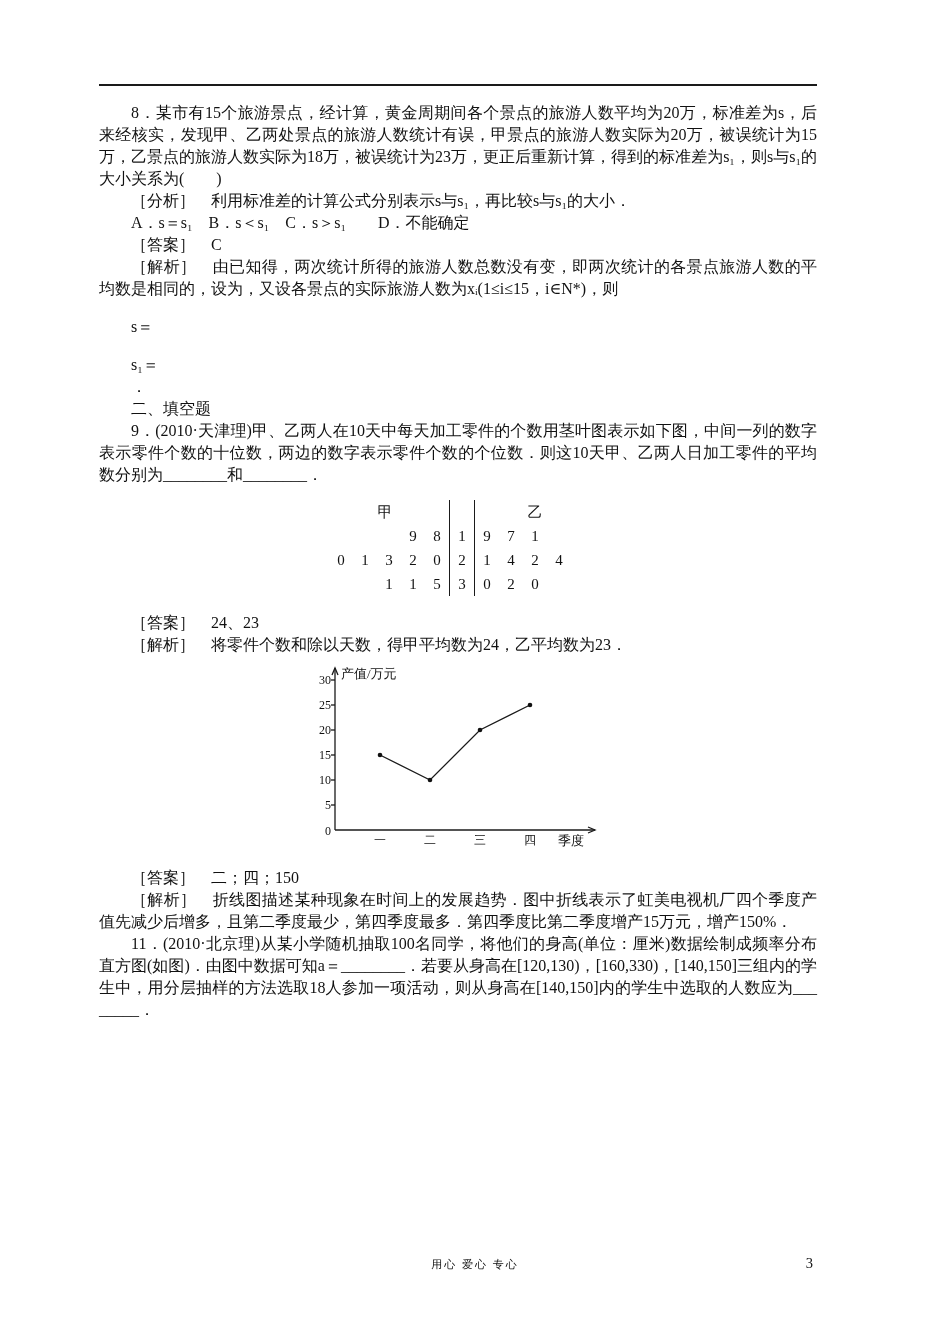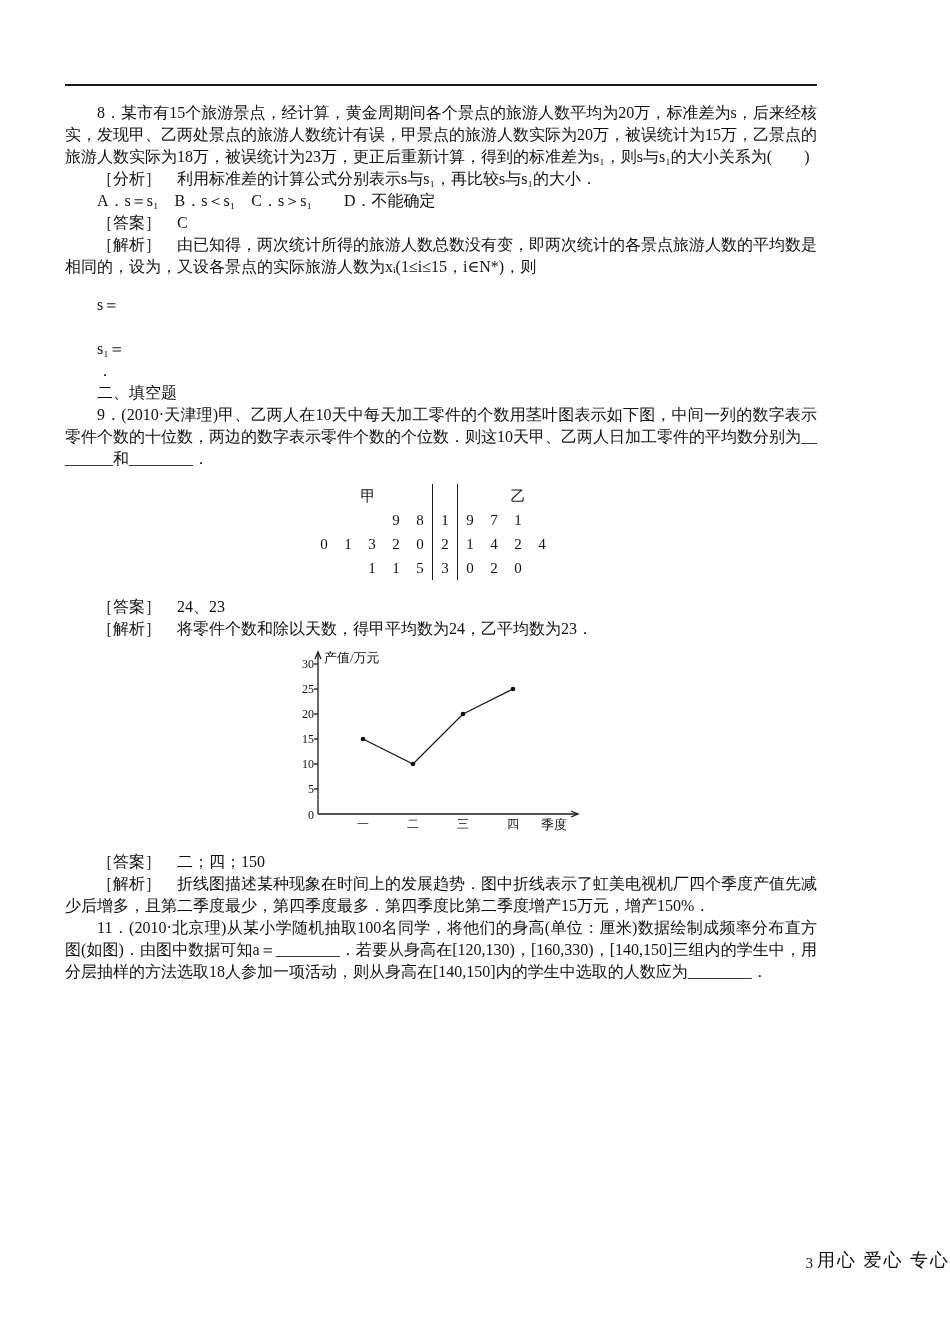--- a/index.html
+++ b/index.html
@@ -5,38 +5,38 @@
   * { margin: 0; padding: 0; box-sizing: border-box; }
   html, body { background: #ffffff; }
   body {
     width: 950px; height: 1344px;
     font-family: "Liberation Serif", "DejaVu Serif", serif;
     color: #111;
   }
   .page {
     position: relative;
     width: 950px; height: 1344px;
-    padding: 84px 133px 0 65px;
+    padding: 84px 133px 0 99px;
     overflow: hidden;
     background: #fff;
   }
   .top-rule {
     border: none;
     border-top: 2px solid #1a1a1a;
     margin: 0 0 16px 0;
   }
   p.para {
     font-size: 16px;
     line-height: 22px;
     text-align: justify;
     text-indent: 2em;
     word-break: break-all;
   }
   p.formula-s  { margin-top: 16px; }
-  p.formula-s1 { margin-top: 22px; }
+  p.formula-s1 { margin-top: 16px; }
 
   
   .stem-leaf {
     width: max-content;
     margin: 14px auto 16px auto;
     font-size: 15px;
   }
   .sl-row { display: flex; align-items: stretch; height: 24px; line-height: 24px; }
   .sl-left  { width: 128px; display: flex; justify-content: flex-end; }
   .sl-right { width: 120px; display: flex; justify-content: flex-start; }
@@ -51,21 +51,21 @@
   
   .chart-wrap { display: flex; justify-content: center; margin: 6px 0 10px 0; }
   svg.chart { display: block; }
   svg.chart .ax { stroke: #1a1a1a; stroke-width: 1.3; fill: none; }
   svg.chart text { font-family: "Liberation Serif", "DejaVu Serif", serif; fill: #111; }
   svg.chart .lab  { font-size: 13px; }
   svg.chart .tick { font-size: 12px; }
 
   .footer {
     position: absolute; left: 0; right: 0; bottom: 72px;
-    text-align: right; font-size: 18px; letter-spacing: 2px;
+    text-align: center; font-size: 11px; letter-spacing: 2px;
   }
   .page-num {
     position: absolute; right: 137px; bottom: 72px;
     font-size: 14.5px;
   }
 </style>
 </head>
 <body>
 
 <div class="page">

